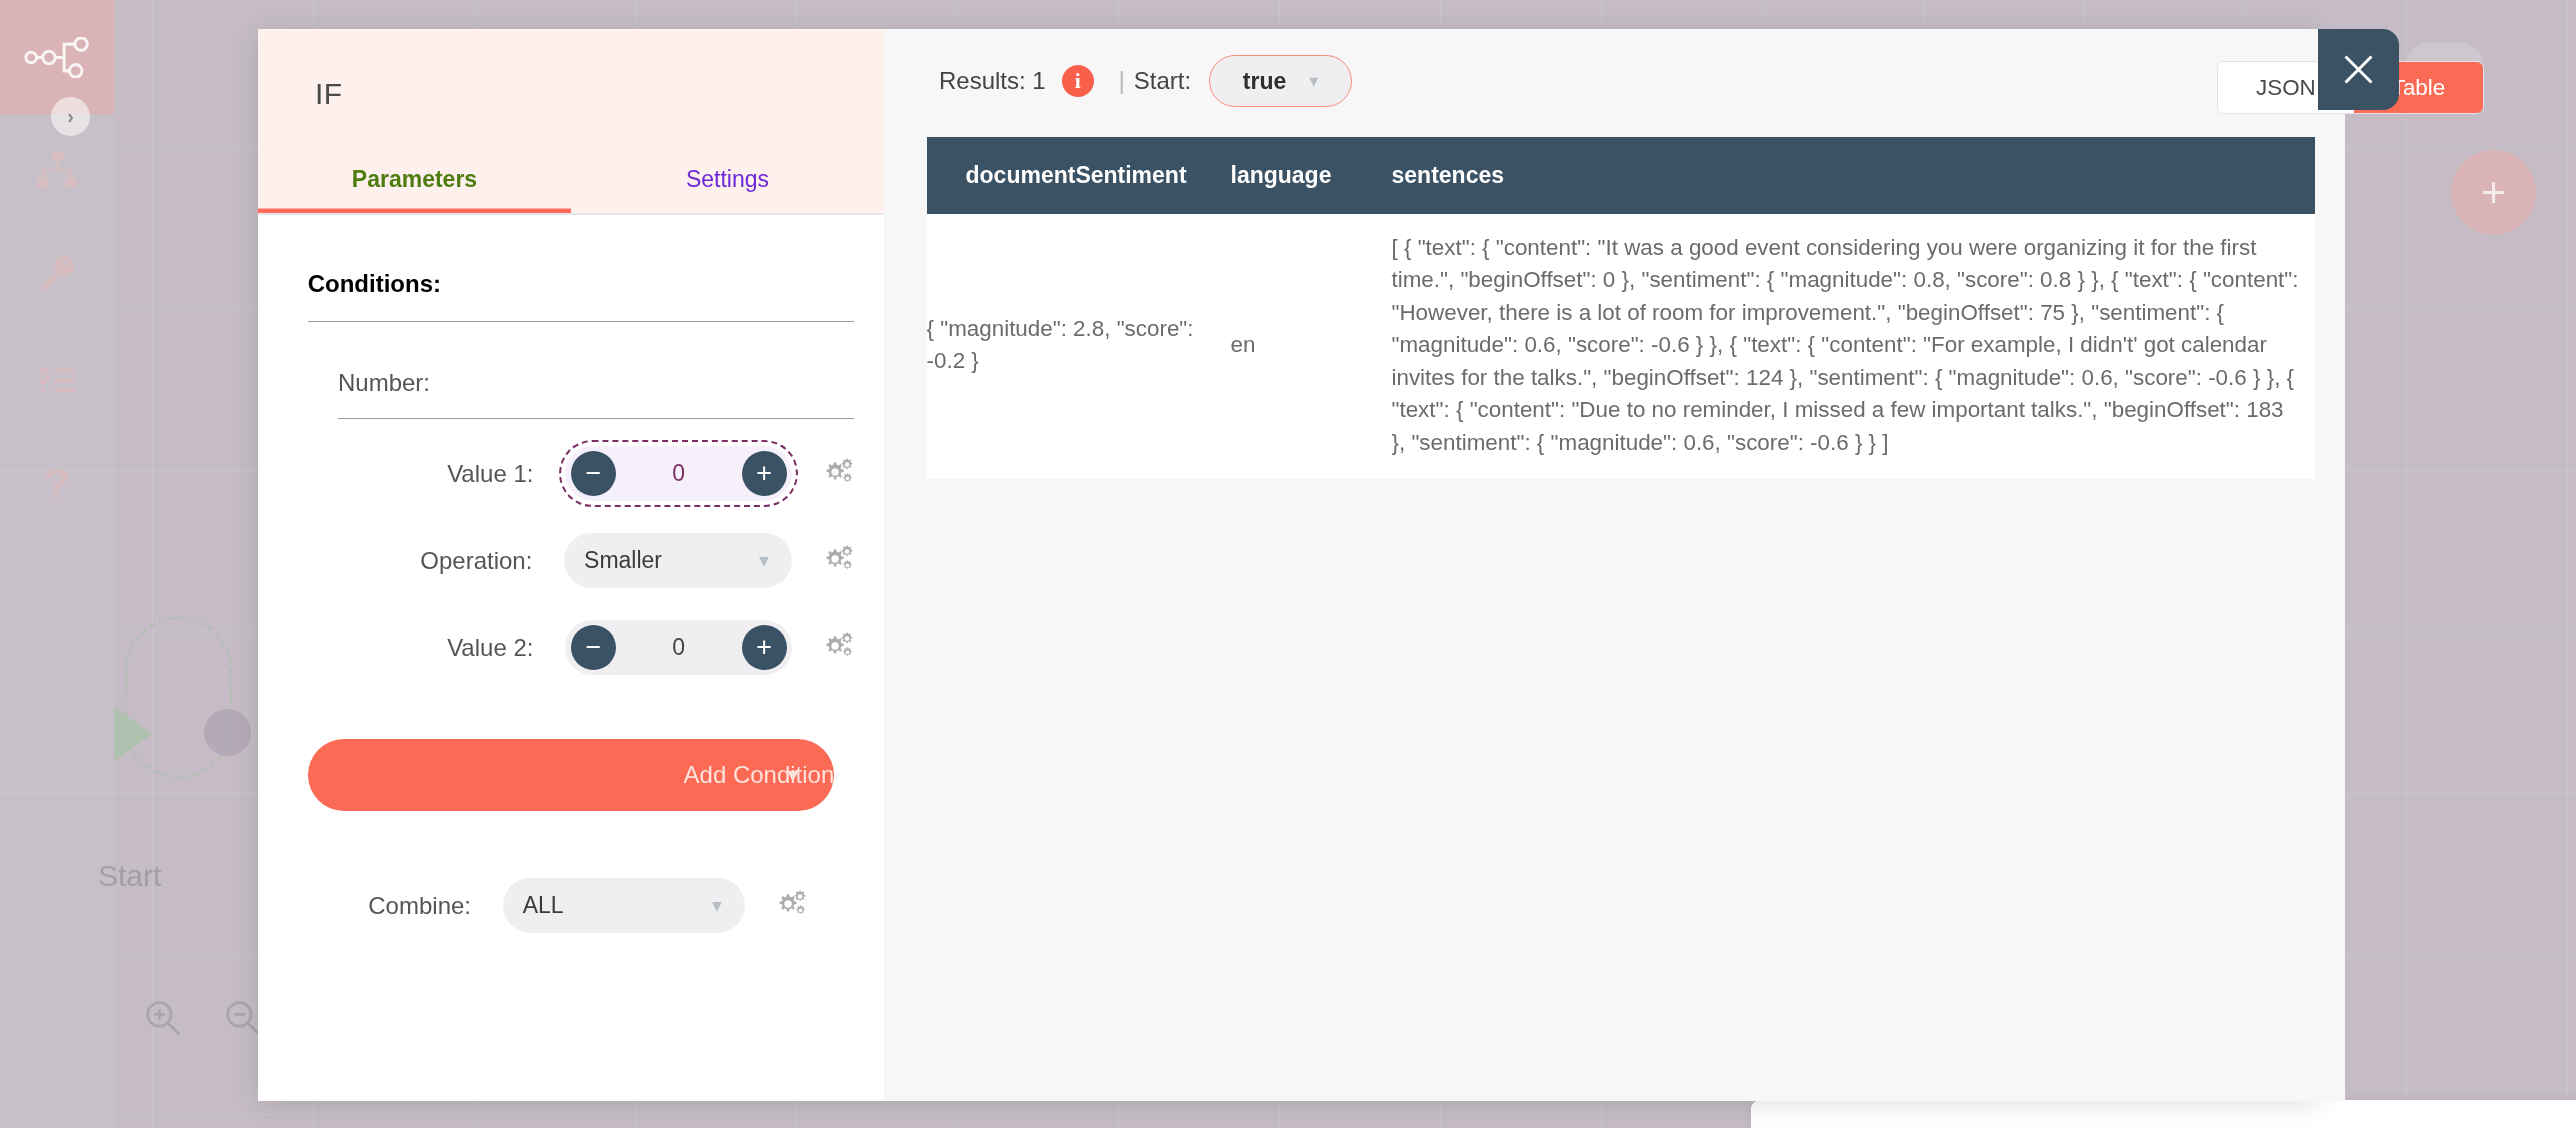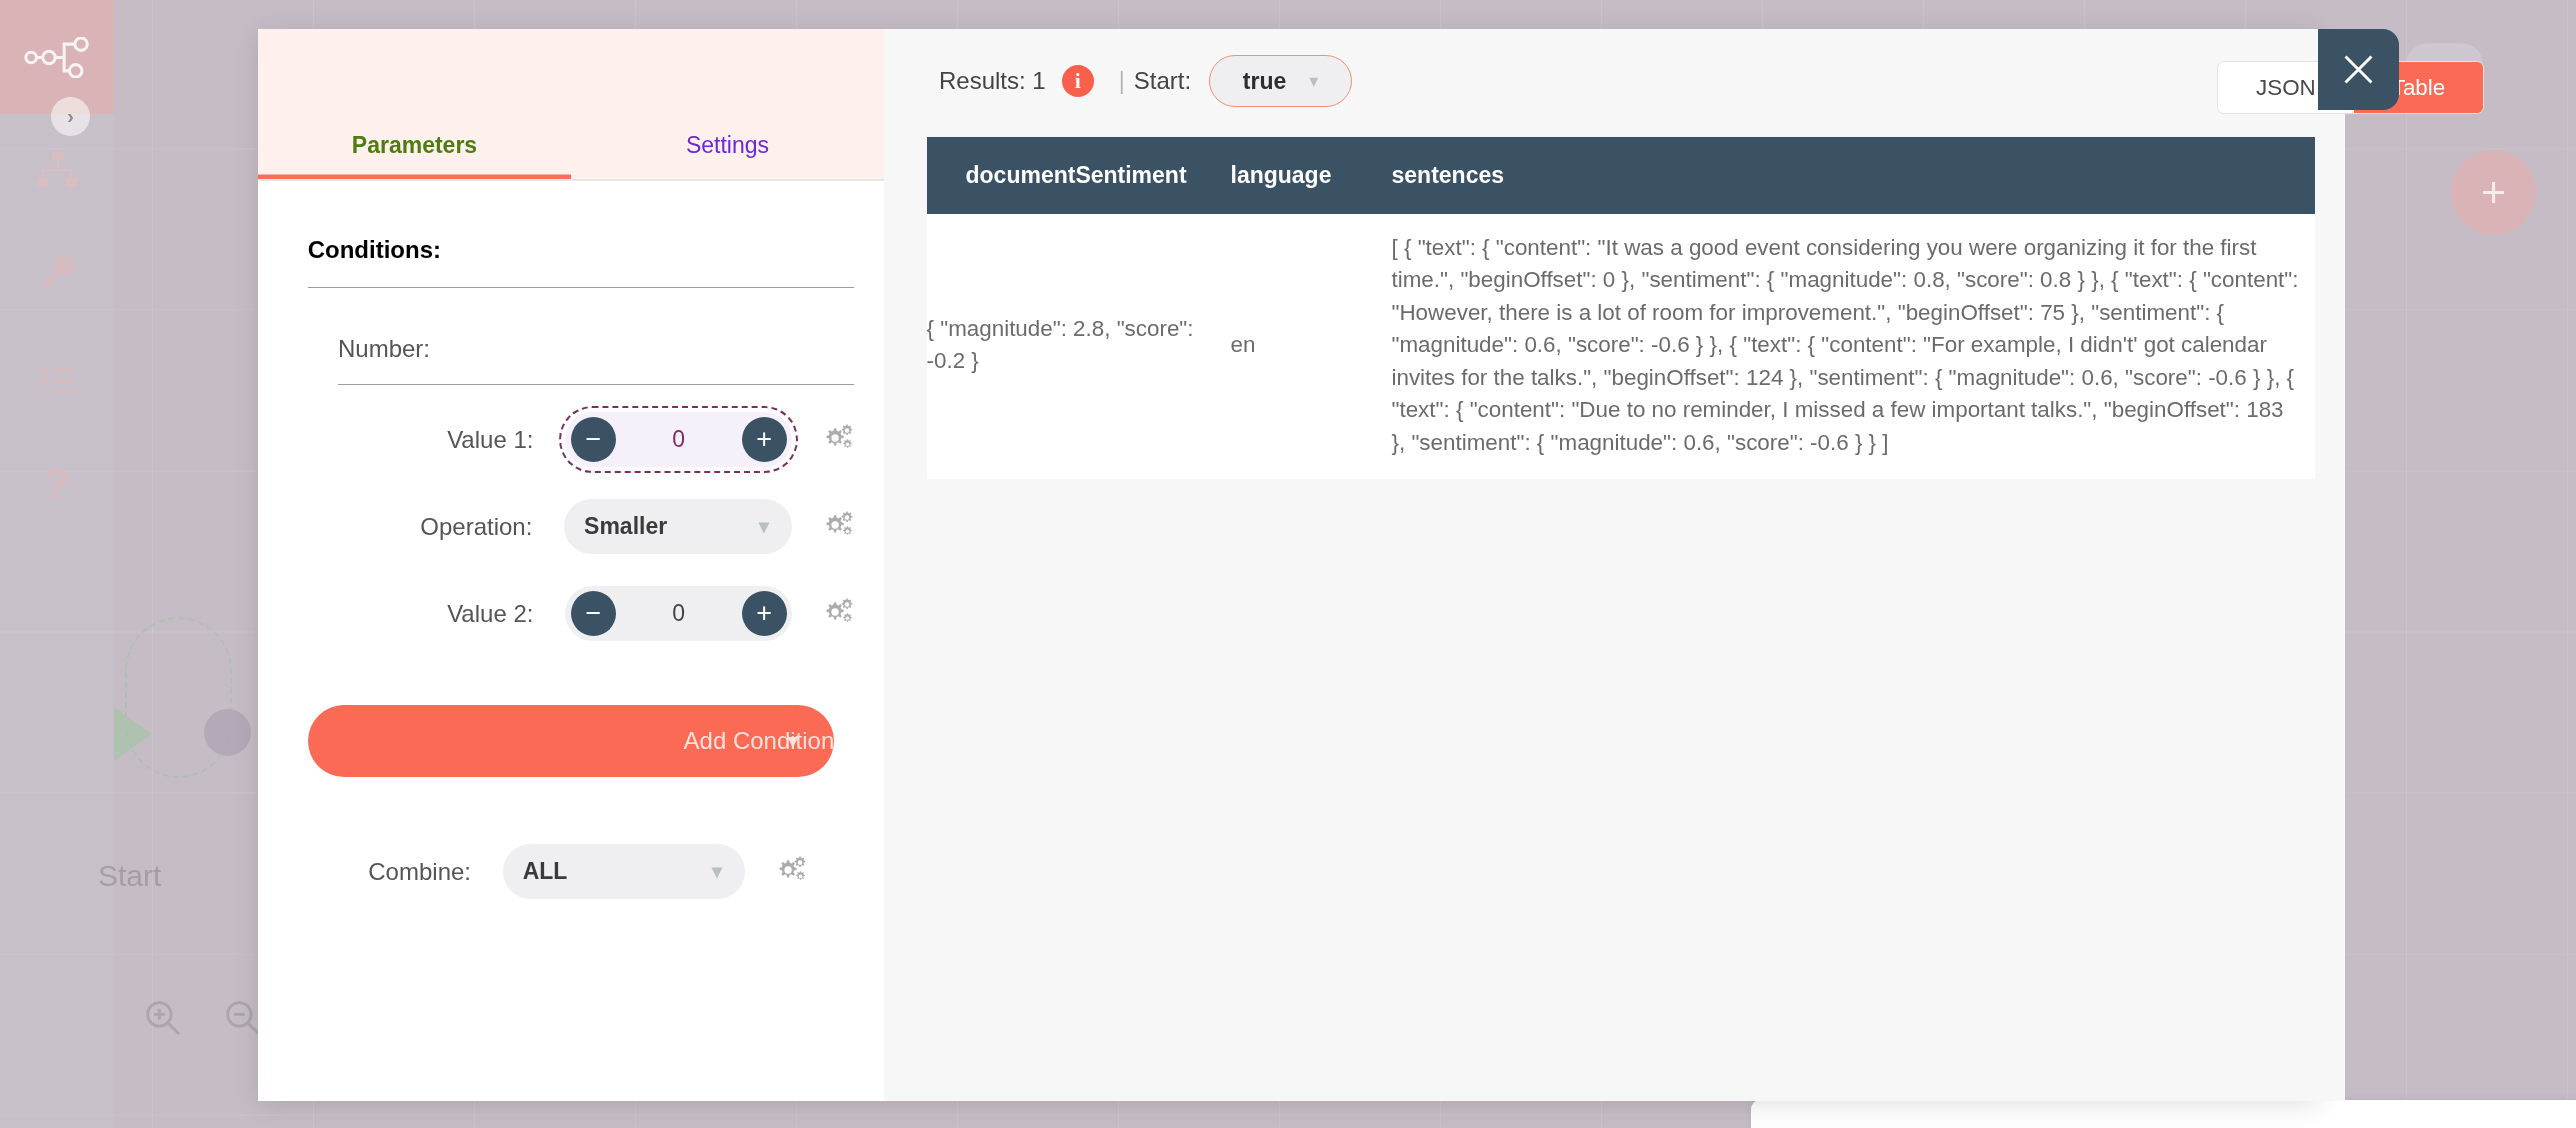--- a/index.html
+++ b/index.html
@@ -169,21 +169,21 @@
   }
   .step-val {
     flex: 1; text-align: center; font-size: 23px; color: #444;
   }
   .stepper.focused .step-val { color: #7a2e62; }
   .select {
     width: 242px; height: 55px; border-radius: 28px;
     background: #efeff1;
     display: flex; align-items: center;
     padding: 0 19.7px; font-size: 23px; color: #3b3b3b;
-    position: relative; cursor: pointer; font-weight: bold;
+    position: relative; cursor: pointer;
   }
   .select .chev {
     position: absolute; right: 23px; color: #b9bfc6; font-size: 19.7px;
   }
   .gears { margin-left: 30px; opacity: .7; cursor: pointer; }
 
   .add-cond {
     margin: 59px 19.7px 0 19.7px; height: 72px;
     background: #fa6a55; border-radius: 36px;
     display: flex; align-items: center; justify-content: flex-end;
@@ -356,20 +356,21 @@
   </div>
   <div class="bottom-panel-peek"></div>
 </div>
 
 <div id="overlay-dim"></div>
 
 <div id="ndv">
 
   <div class="param-pane">
     <div class="param-head">
+      <div class="node-title">IF</div>
       <div class="tabs">
         <div class="tab active">Parameters</div>
         <div class="tab">Settings</div>
       </div>
     </div>
 
     <div class="param-body">
       <div class="cond-label">Conditions:</div>
       <div class="hr-full"></div>
 

